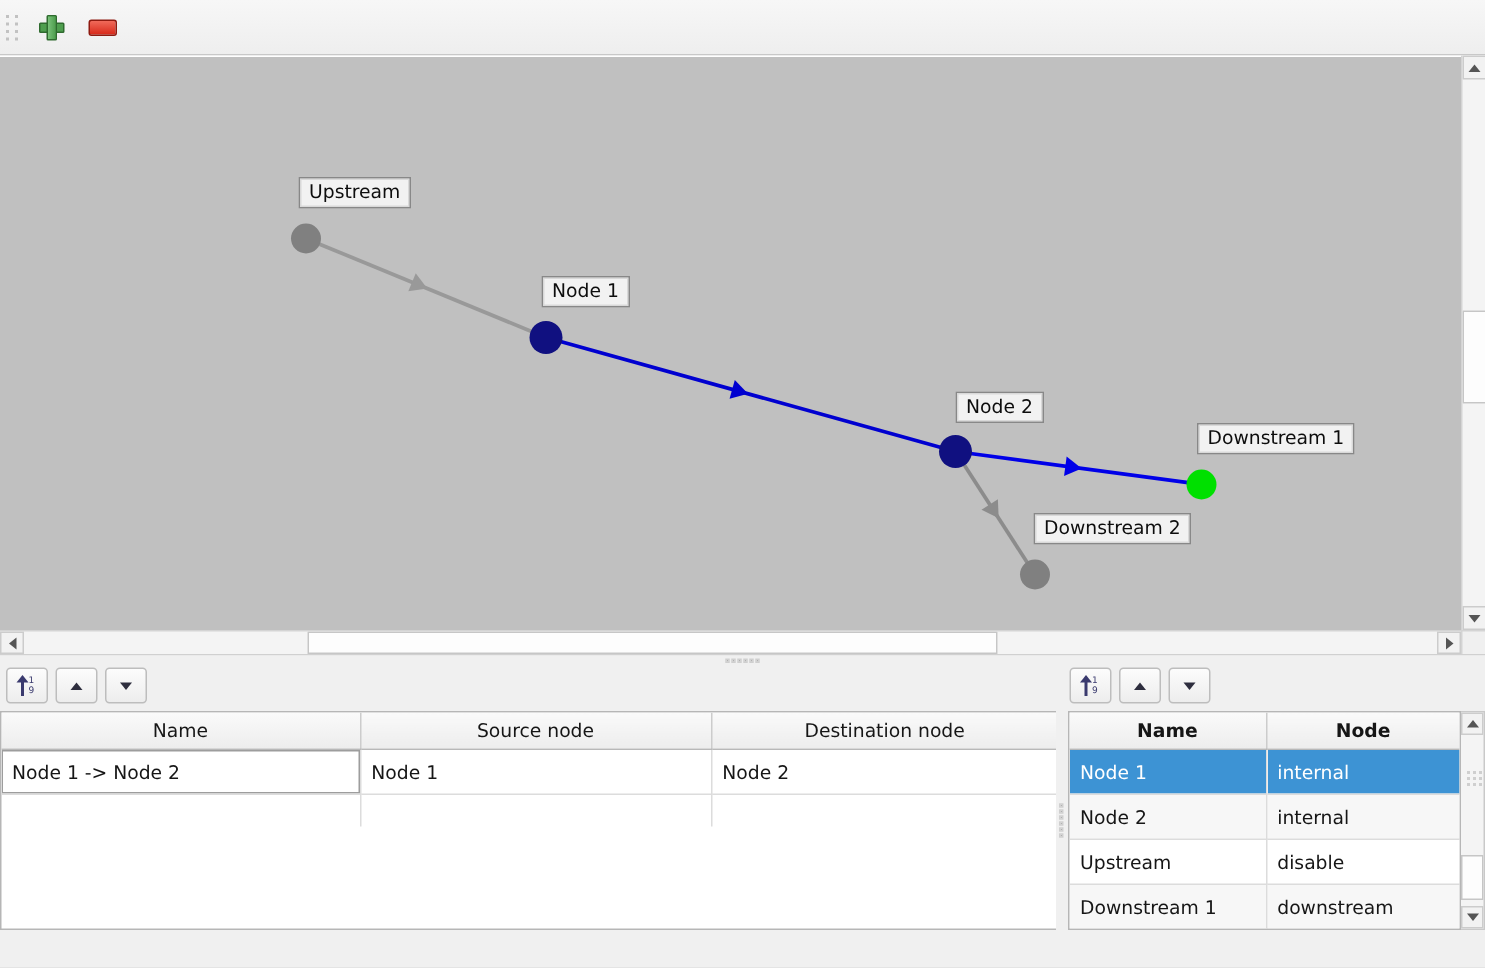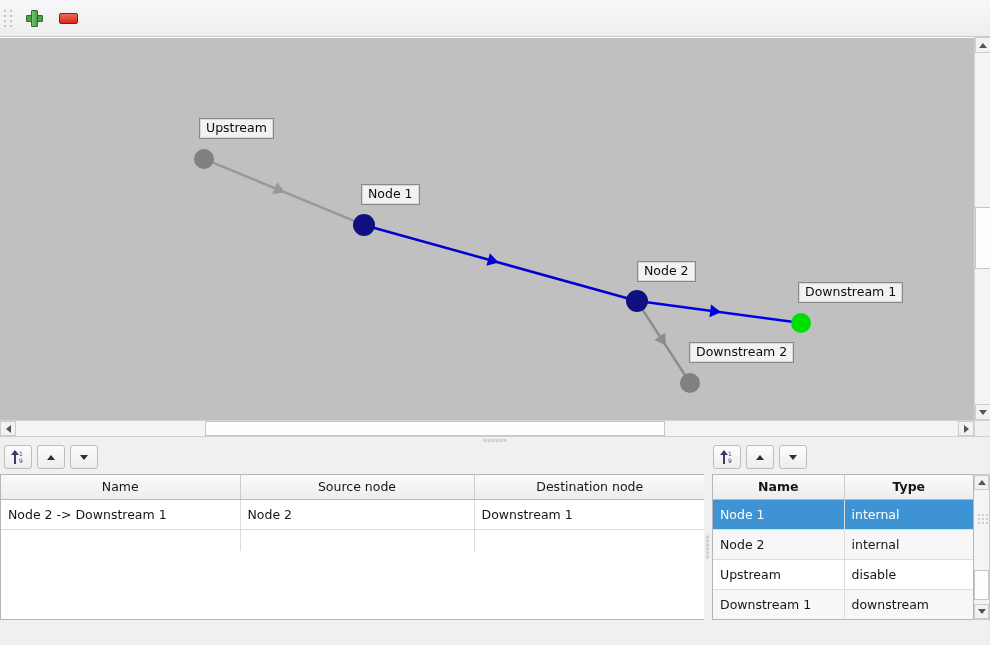--- a/index.html
+++ b/index.html
@@ -287,24 +287,24 @@
             <col>
           </colgroup>
         <thead>
           <tr>
             <th>Name</th>
             <th>Source node</th>
             <th>Destination node</th>
           </tr>
         </thead>
         <tbody id="edges-body">
-            <tr>
-              <td>Node 2 -&gt; Downstream 1</td>
+            <tr class="focused">
+              <td>Node 1 -&gt; Node 2</td>
+              <td>Node 1</td>
               <td>Node 2</td>
-              <td>Downstream 1</td>
             </tr>
             <tr class="blank">
               <td></td>
               <td></td>
               <td></td>
             </tr>
           </tbody>
       </table>
     </div>
   </div>
@@ -340,21 +340,21 @@
 
     <div class="tbl-frame">
       <table id="tbl-nodes">
         <colgroup>
             <col style="width:131px">
             <col>
           </colgroup>
         <thead>
           <tr>
             <th>Name</th>
-            <th>Type</th>
+            <th>Node</th>
           </tr>
         </thead>
         <tbody id="nodes-body">
             <tr class="selected">
               <td>Node 1</td>
               <td>internal</td>
             </tr>
             <tr>
               <td>Node 2</td>
               <td>internal</td>

